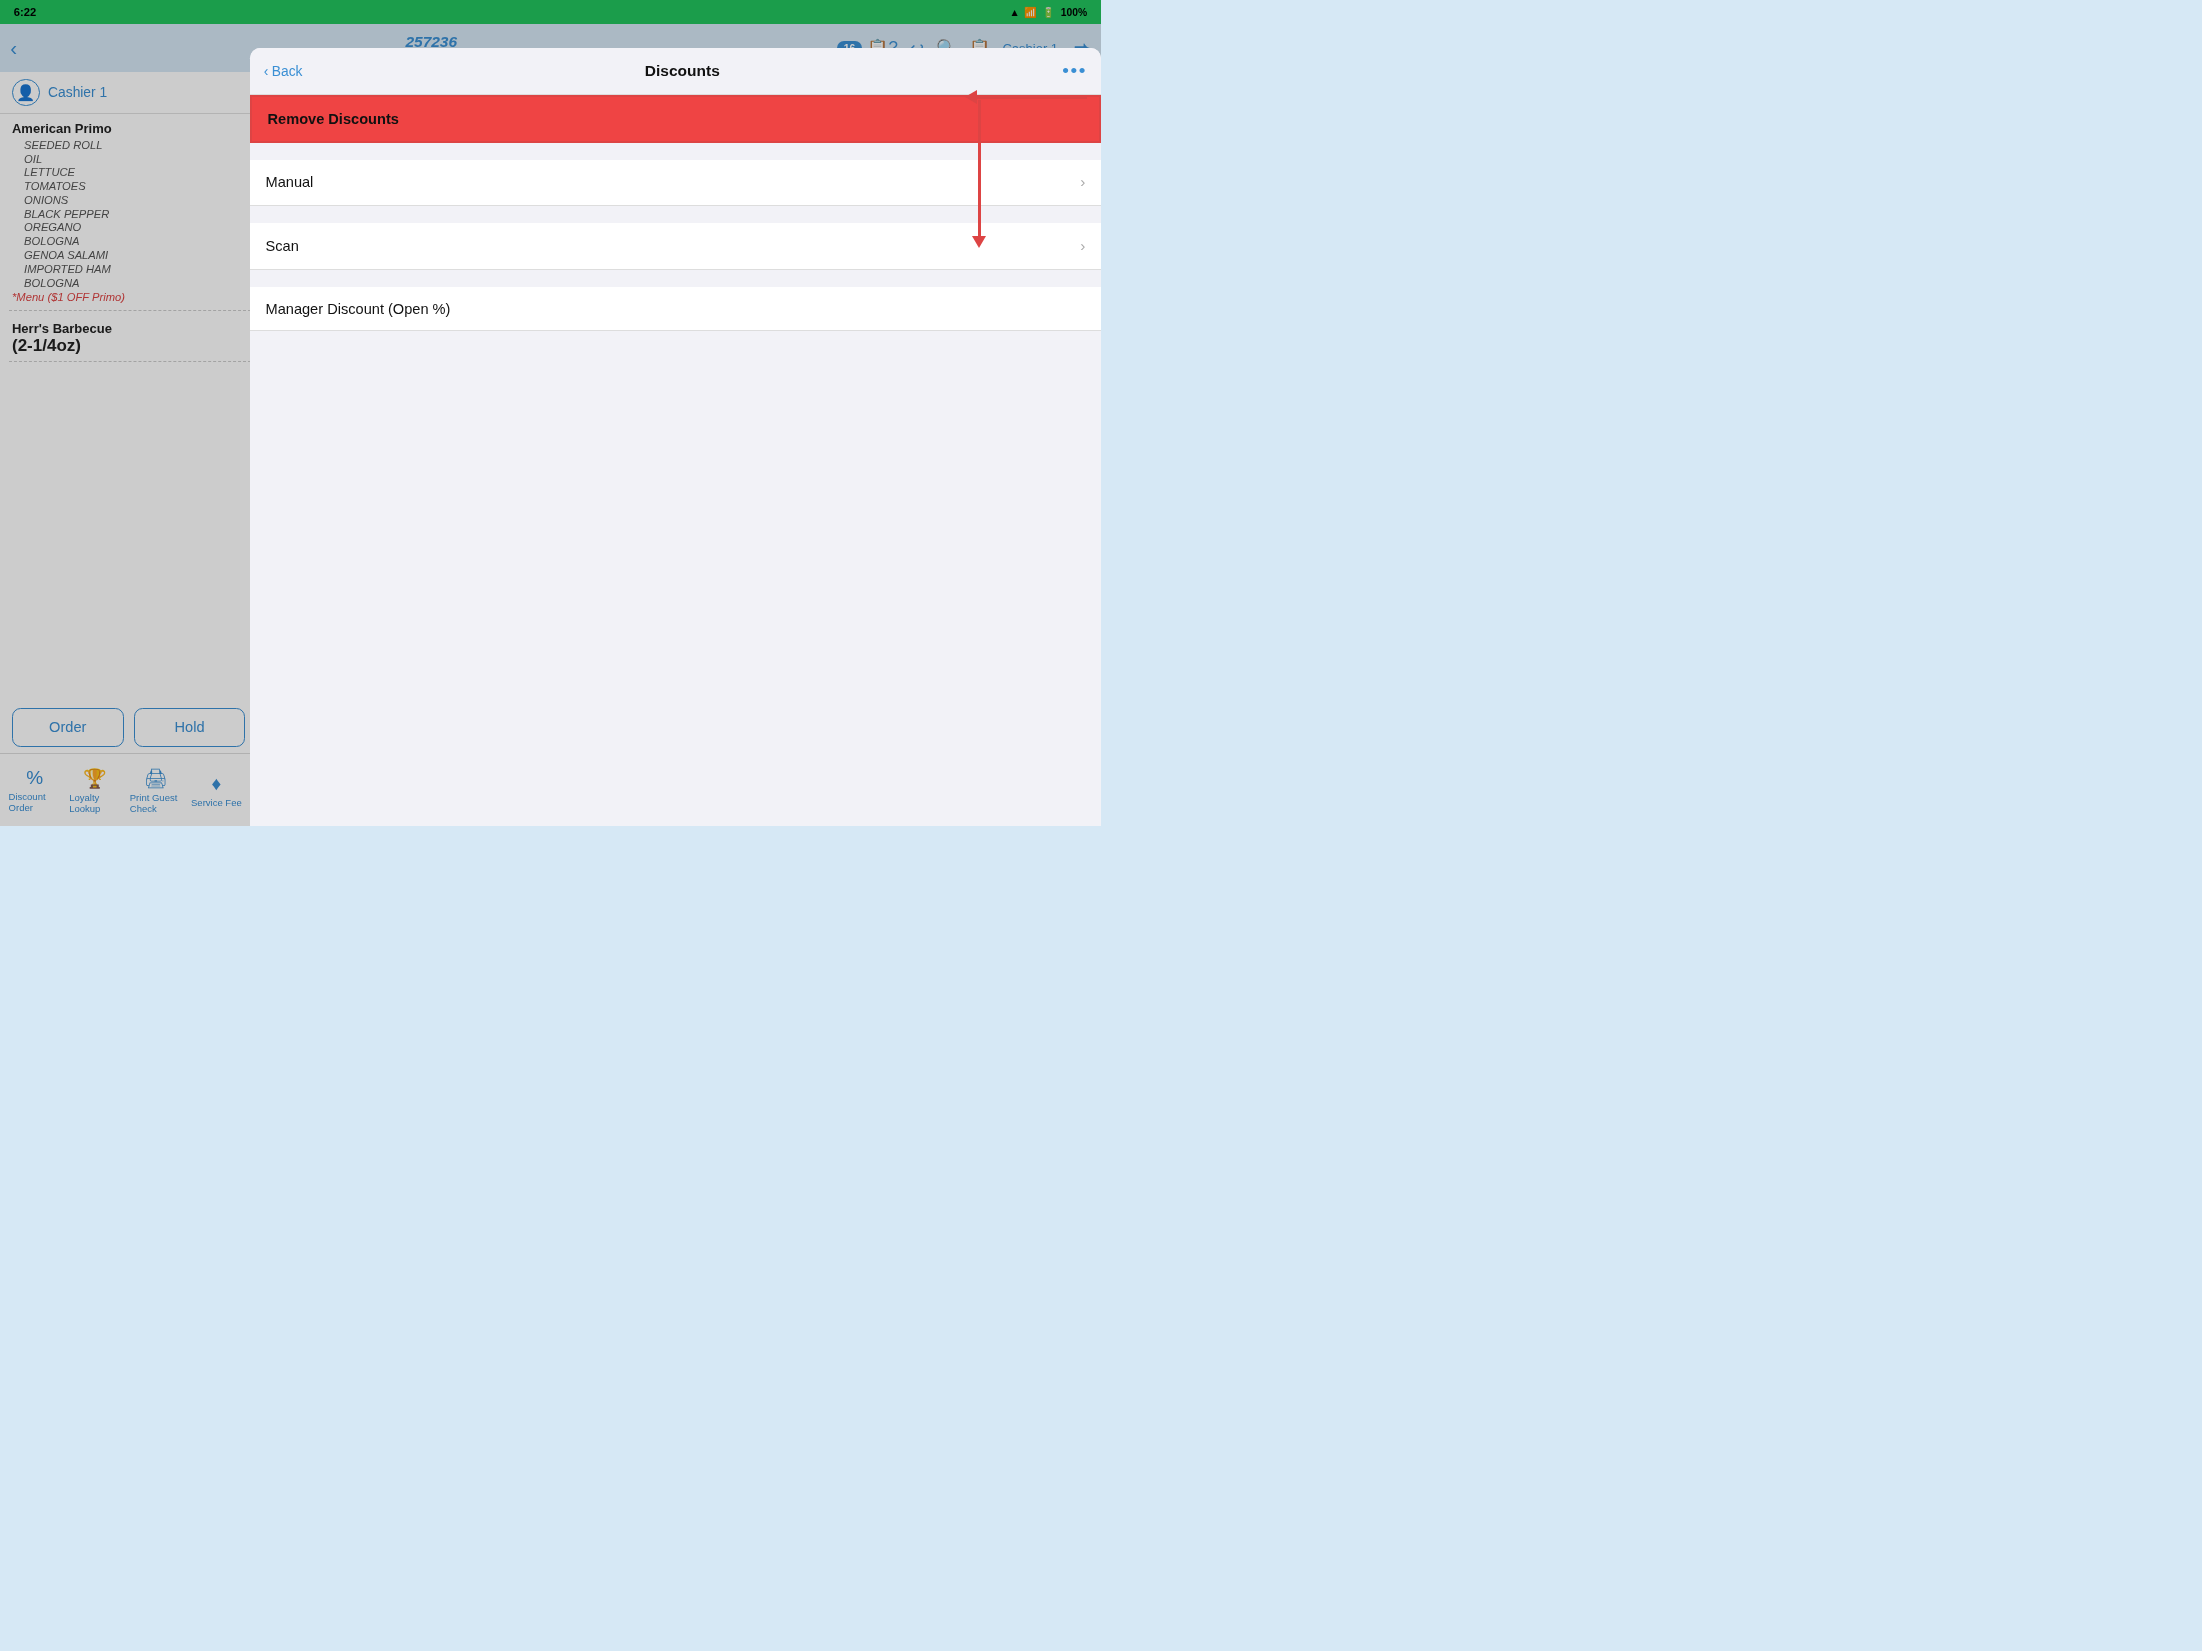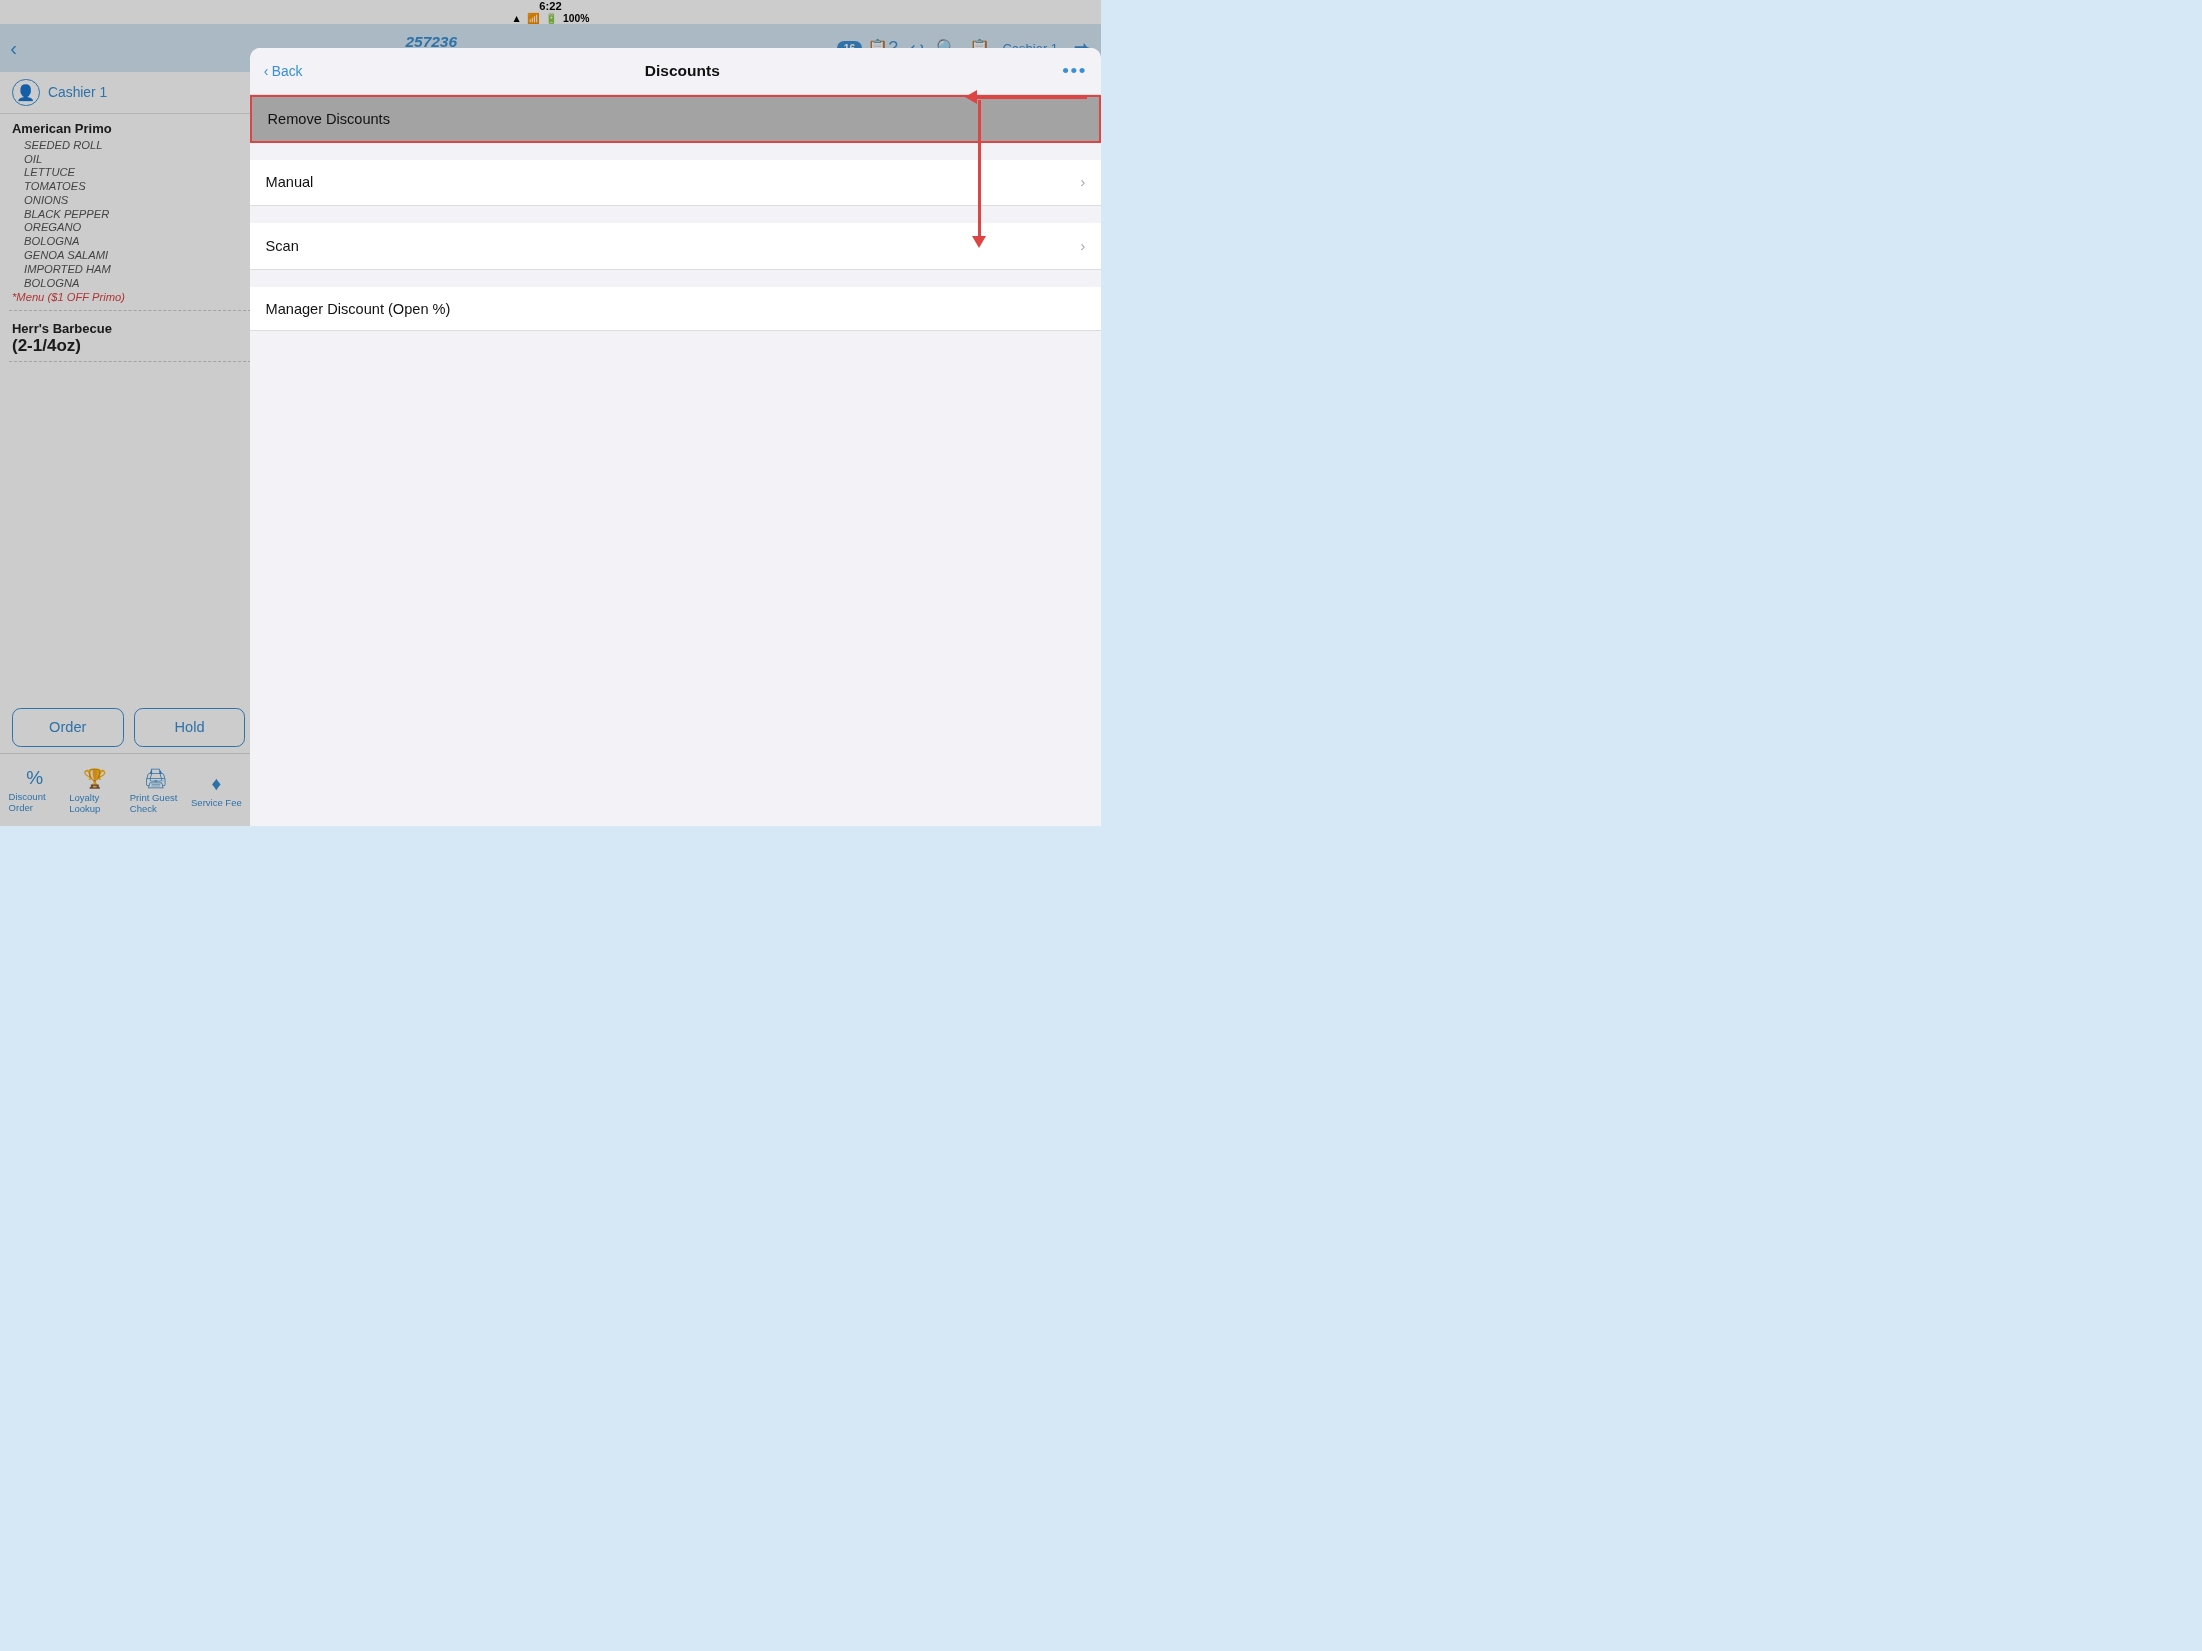--- a/index.html
+++ b/index.html
@@ -10,29 +10,28 @@
       height: 826px;
       overflow: hidden;
       position: relative;
     }
 
     
     .status-bar {
       position: absolute;
       top: 0; left: 0; right: 0;
       height: 24px;
-      background: #ffffff;
+      background: #22c55e;
       display: flex;
       align-items: center;
       justify-content: space-between;
       padding: 0 13.8px;
       font-size: 11.2px;
       font-weight: 600;
       z-index: 100;
-      flex-direction: column;
     }
     .status-time { font-size: 11.2px; font-weight: 700; }
     .status-right { display: flex; align-items: center; gap: 5.2px; font-size: 10.3px; }
 
     
     .top-nav {
       position: absolute;
       top: 24px; left: 0; right: 0;
       height: 48px;
       background: #d6e8f5;
@@ -720,21 +719,21 @@
     <div class="discounts-header">
       <span class="discounts-back">
         <span>‹</span>
         <span>Back</span>
       </span>
       <span class="discounts-title">Discounts</span>
       <span class="discounts-dots">•••</span>
     </div>
     <div class="discounts-list">
 
-      <div class="discount-item" style="border: 2.6px solid #d44; background: #a3a3a3;">
+      <div class="discount-item" style="border: 2.6px solid #d44; background: #ef4444; font-weight: bold;">
         <span class="discount-item-label">Remove Discounts</span>
       </div>
       <div class="discount-section-gap"></div>
       <div class="discount-item">
         <span class="discount-item-label">Manual</span>
         <span class="discount-item-arrow">›</span>
       </div>
       <div class="discount-section-gap"></div>
       <div class="discount-item">
         <span class="discount-item-label">Scan</span>

